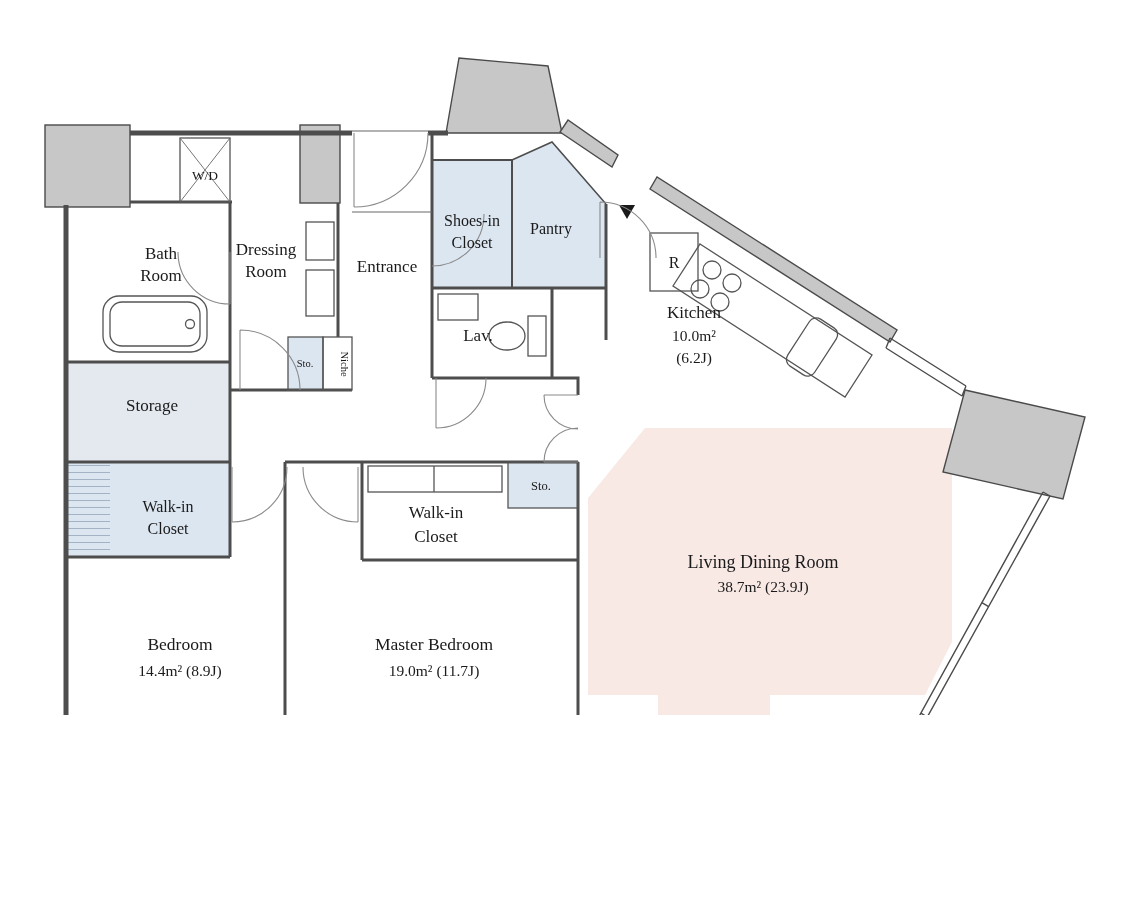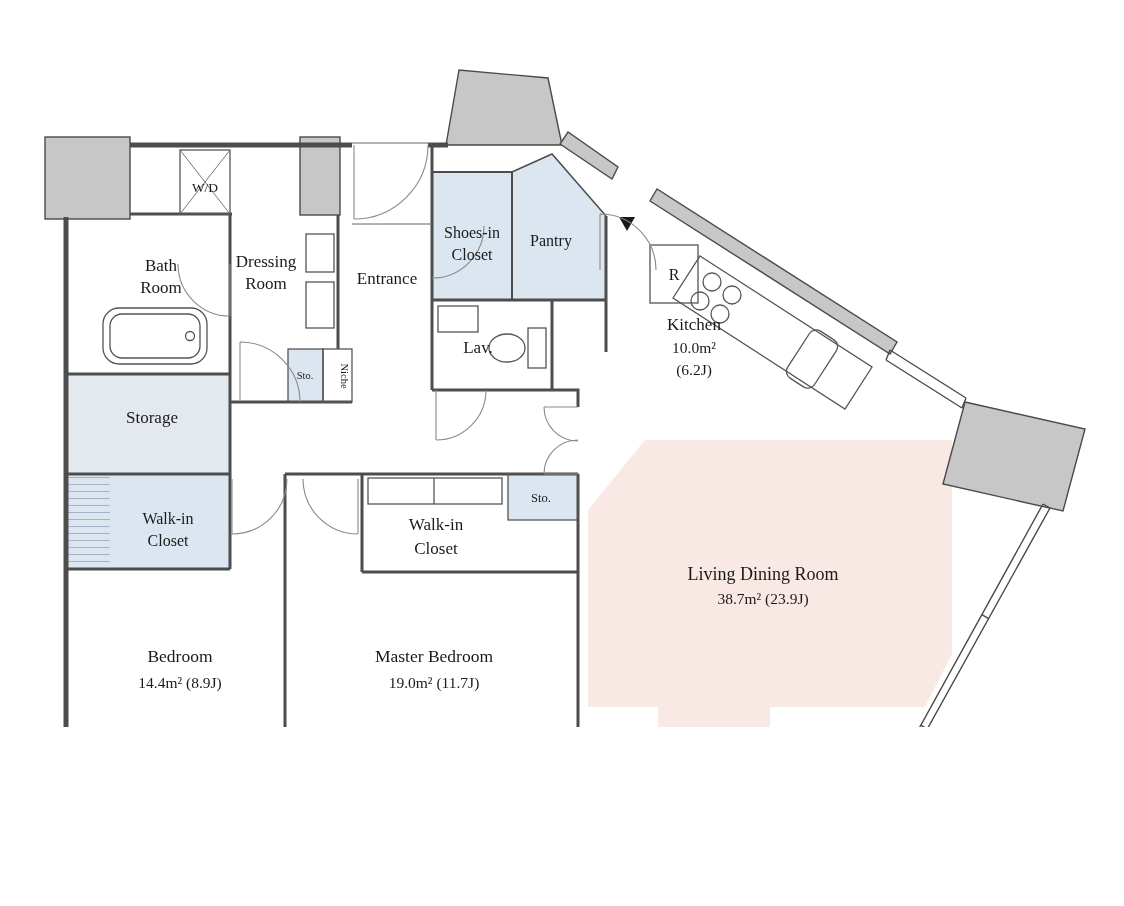--- a/index.html
+++ b/index.html
@@ -1,17 +1,17 @@
 <!DOCTYPE html>
 <html style="--wall: #4d4d4d; --column-fill: #c7c7c7; --closet-fill: #dce6f1; --storage-fill: #e4e9f0; --living-fill: #f8e9e5; --background: #ffffff; --text: #1a1a1a;"><head>
 <meta charset="utf-8">
 <style>
   html,body{margin:0;padding:0;background:#fff;}
   .canvas{position:relative;width:1124px;height:715px;background:var(--background,#fff);
-          font-family:"Liberation Serif","DejaVu Serif",serif;overflow:hidden;margin-top:12px;}
+          font-family:"Liberation Serif","DejaVu Serif",serif;overflow:hidden;}
   svg{position:absolute;left:0;top:0;}
   svg text{font-family:"Liberation Serif","DejaVu Serif",serif;fill:var(--text,#1a1a1a);}
   .wall{stroke:var(--wall,#4d4d4d);fill:none;}
   .thin{stroke:#666;fill:none;}
   .fix{stroke:#555;fill:none;stroke-width:1.3;}
   .arc{stroke:#8a8a8a;fill:none;stroke-width:1.1;}
   .win{stroke:#4a4a4a;fill:none;stroke-width:1.4;}
   .col{fill:var(--column-fill,#c7c7c7);stroke:#4a4a4a;stroke-width:1.4;}
 </style>
 </head>

